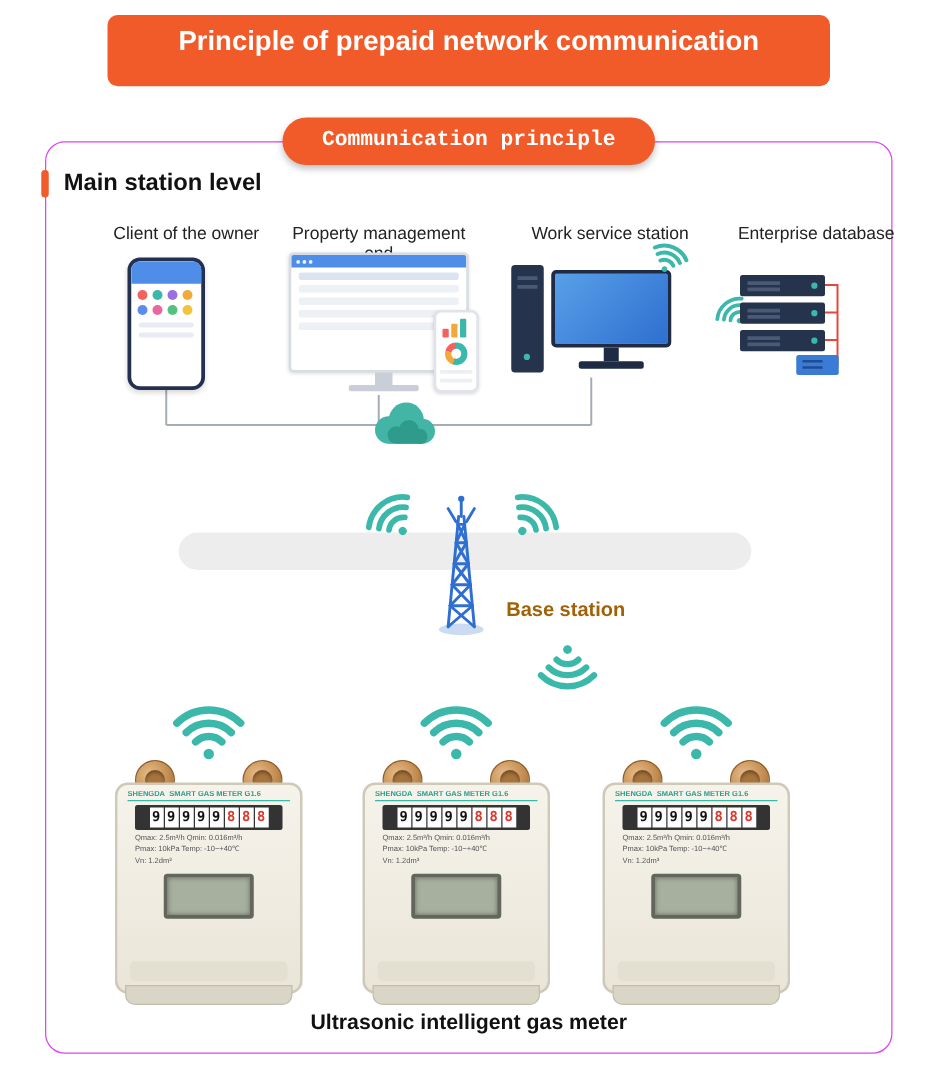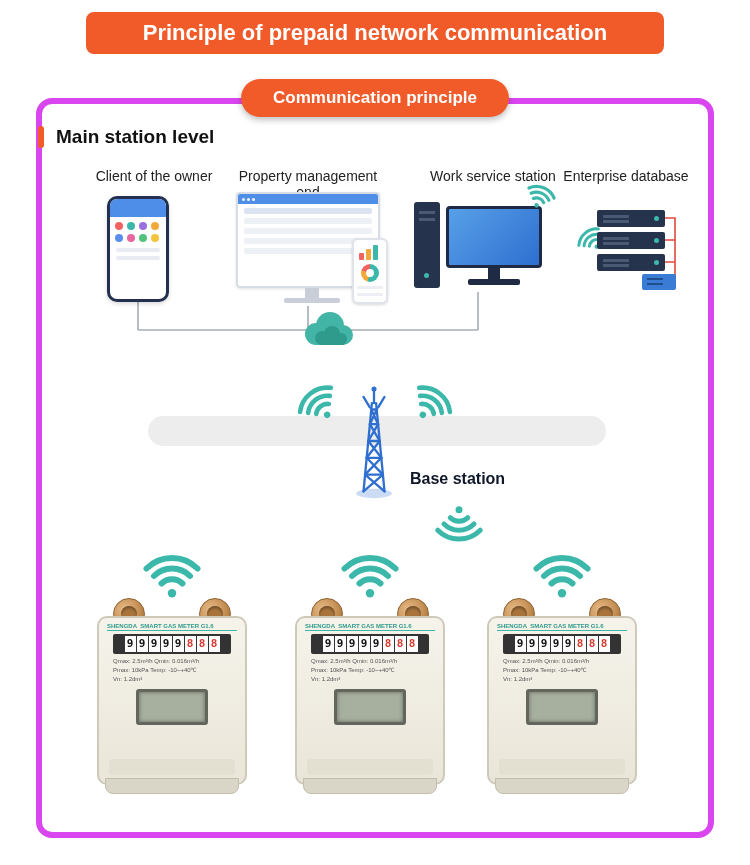--- a/index.html
+++ b/index.html
@@ -1,35 +1,35 @@
 <!DOCTYPE html>
 <html><head>
 <meta charset="utf-8">
 <style>
   html,body{margin:0;padding:0;}
   body{width:750px;height:865px;background:#fff;font-family:"Liberation Sans",sans-serif;overflow:hidden;position:relative;}
 
   
-  .banner{width:578px;height:42px;margin:12px auto 16px;background:#F15B2A;border-radius:8px;
+  .banner{width:578px;height:57px;margin:12px auto 16px;background:#F15B2A;border-radius:8px;
     color:#fff;font-size:22px;font-weight:bold;text-align:center;line-height:42px;}
 
   
   .pill{position:relative;z-index:2;width:fit-content;margin:25px auto 0;padding:0 32px;height:38px;line-height:38px;
-    background:#F15B2A;border-radius:20px;color:#fff;font-weight:bold;font-size:17px;box-shadow:0 3px 6px rgba(0,0,0,.25);}
-
-  
-  .frame{position:relative;margin:-19px 36px 0;height:728px;border:6px solid #d946ef;border-radius:16px;background:#fff;z-index:1;}
+    background:#F15B2A;border-radius:20px;color:#fff;font-weight:bold;font-size:17px;box-shadow:0 3px 6px rgba(0,0,0,.25);font-family:Liberation Mono, monospace;}
+
+  
+  .frame{position:relative;margin:-19px 36px 0;height:728px;border:1px solid #d946ef;border-radius:16px;background:#fff;z-index:1;}
 
   .sec-title{position:absolute;display:flex;align-items:center;font-size:19px;font-weight:bold;color:#111;}
   .sec-title .accent{width:6px;height:22px;background:#F15B2A;border-radius:3px;margin-right:12px;margin-left:-4px;}
   .t1{top:22px;left:0;}
   .t2{top:256px;left:0;}
 
   .col-label{position:absolute;top:64px;font-size:14px;color:#222;text-align:center;}
-  .cl0{left:32px;width:160px;} .cl1{left:186px;width:160px;} .cl2{left:371px;width:160px;} .cl3{left:504px;width:160px;}
+  .cl0{left:32px;width:160px;} .cl1{left:186px;width:160px;} .cl2{left:371px;width:160px;} .cl3{left:536px;width:160px;}
 
   
   .wifi{overflow:visible;}
 
   
   .cl-phone{position:absolute;left:65px;top:92px;width:56px;height:100px;border:3px solid #23304F;border-radius:10px;
     background:#fff;overflow:hidden;box-shadow:0 2px 4px rgba(0,0,0,.15);}
   .cl-top{height:18px;background:#4F8EE8;}
   .cl-apps{display:grid;grid-template-columns:repeat(4,1fr);gap:4px 2px;padding:5px 5px 2px;}
   .cl-apps i{width:8px;height:8px;border-radius:50%;display:block;}
@@ -84,21 +84,21 @@
 
   
   .lines-svg{position:absolute;left:0;top:0;width:666px;height:260px;pointer-events:none;}
   .cloud{position:absolute;left:256px;top:204px;width:60px;height:42px;}
 
   
   .track{position:absolute;left:106px;top:312px;width:458px;height:30px;background:#EDEDED;border-radius:15px;}
   .tower{position:absolute;left:290px;top:278px;width:84px;height:118px;}
   .wifi-left{position:absolute;left:254px;top:282px;width:46px;transform:rotate(-38deg);}
   .wifi-right{position:absolute;left:366px;top:282px;width:46px;transform:rotate(38deg);}
-  .base-label{position:absolute;left:368px;top:366px;font-size:16px;font-weight:bold;color:#0f172a;}
+  .base-label{position:absolute;left:368px;top:366px;font-size:16px;font-weight:bold;color:#a16207;}
   .wifi-down{position:absolute;left:392px;top:400px;width:50px;transform:rotate(180deg);}
 
   
   .meter-unit{position:absolute;top:448px;width:150px;}
   .mu0{left:55px;} .mu1{left:253px;} .mu2{left:445px;}
   .wifi-meter{display:block;margin:0 auto -2px;width:62px;height:48px;}
   .m-pipes{position:relative;height:30px;z-index:0;}
   .m-pipe{position:absolute;top:0;width:30px;height:30px;border-radius:50%;border:1px solid #8F5F2E;
     background:radial-gradient(circle at 35% 35%, #E8BC88, #C08A4E 60%, #8F5F2E);}
   .m-pipe::after{content:"";position:absolute;inset:7px;border-radius:50%;background:#A9743C;box-shadow:inset 0 2px 3px rgba(0,0,0,.35);}
@@ -358,13 +358,14 @@
       <div class="m-specs">
         <div>Qmax: 2.5m³/h   Qmin: 0.016m³/h</div>
         <div>Pmax: 10kPa   Temp: -10~+40℃</div>
         <div>Vn: 1.2dm³</div>
       </div>
       <div class="m-lcd"></div>
       <div class="m-base"></div>
     </div>
   </div>
 
+  <div class="caption">Ultrasonic intelligent gas meter</div>
 </div>
 
 </body></html>

